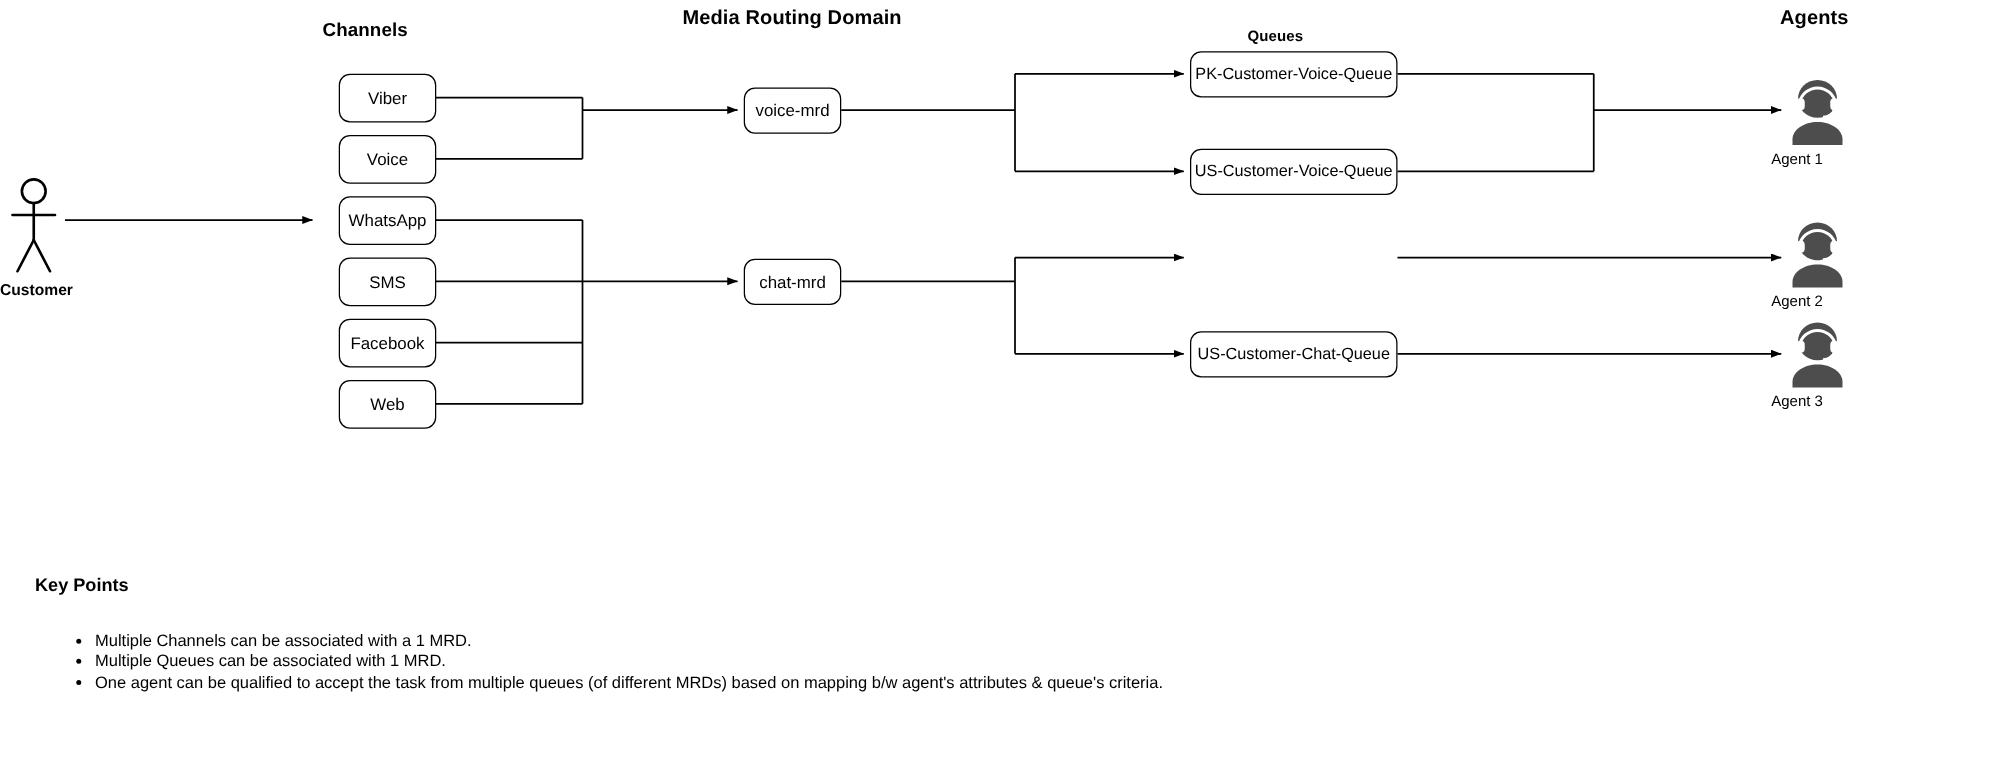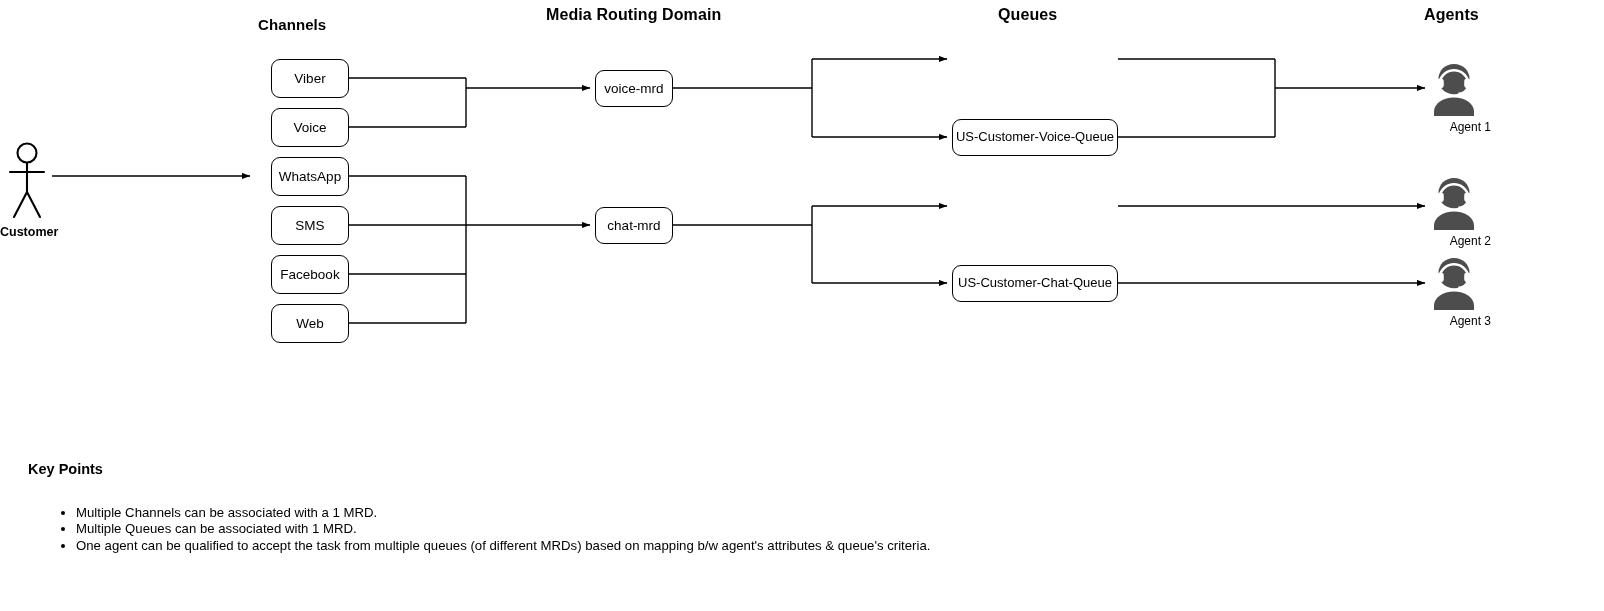--- a/index.html
+++ b/index.html
@@ -37,21 +37,21 @@
   
   .col-header {
     position: absolute;
     font-weight: bold;
     font-size: 15px;
     white-space: nowrap;
     letter-spacing: 0.1px;
   }
   #hdr-channels { left: 258px; top: 16px; }
   #hdr-mrd      { left: 546px; top: 6px;  font-size: 16px; }
-  #hdr-queues   { left: 998px; top: 6px;  font-size: 16px; }
+  #hdr-queues   { left: 998px; top: 22px;  font-size: 12px; }
   #hdr-agents   { left: 1424px; top: 6px; font-size: 16px; }
 
   
   .node {
     position: absolute;
     box-sizing: border-box;
     border: 1.4px solid #000000;
     border-radius: 9px;
     background: #ffffff;
     display: flex;
@@ -98,21 +98,21 @@
     font-size: 12.5px;
     font-weight: bold;
     white-space: nowrap;
     margin-top: 14px;
   }
 
   
   .agent {
     position: absolute;
     width: 74px;
-    text-align: right;
+    text-align: left;
   }
   .agent-icon {
     display: block;
     margin: 0 auto;
   }
   .agent-label {
     display: block;
     font-size: 12px;
     margin-top: 2px;
     white-space: nowrap;
@@ -211,20 +211,21 @@
   <div class="node channel-node" style="top:59px">Viber</div>
   <div class="node channel-node" style="top:108px">Voice</div>
   <div class="node channel-node" style="top:157px">WhatsApp</div>
   <div class="node channel-node" style="top:206px">SMS</div>
   <div class="node channel-node" style="top:255px">Facebook</div>
   <div class="node channel-node" style="top:304px">Web</div>
 
   <div class="node mrd-node" style="top:70px">voice-mrd</div>
   <div class="node mrd-node" style="top:207px">chat-mrd</div>
 
+  <div class="node queue-node" style="top:41px">PK-Customer-Voice-Queue</div>
   <div class="node queue-node" style="top:119px">US-Customer-Voice-Queue</div>
   <div class="node queue-node" style="top:265px">US-Customer-Chat-Queue</div>
 
   <div class="agent" id="agent-1">
     <svg class="agent-icon" viewBox="0 0 56 60" width="56" height="60">
       <g fill="#4d4d4d">
         <path d="M28 6 C19.2 6 12.4 12.6 12.4 21.2 C12.4 29.6 19.2 36.2 28 36.2
                  C36.8 36.2 43.6 29.6 43.6 21.2 C43.6 12.6 36.8 6 28 6 Z"></path>
         <path d="M28 39.5 C17.2 39.5 8 45.6 8 53.4 L8 58 L48 58 L48 53.4
                  C48 45.6 38.8 39.5 28 39.5 Z"></path>

